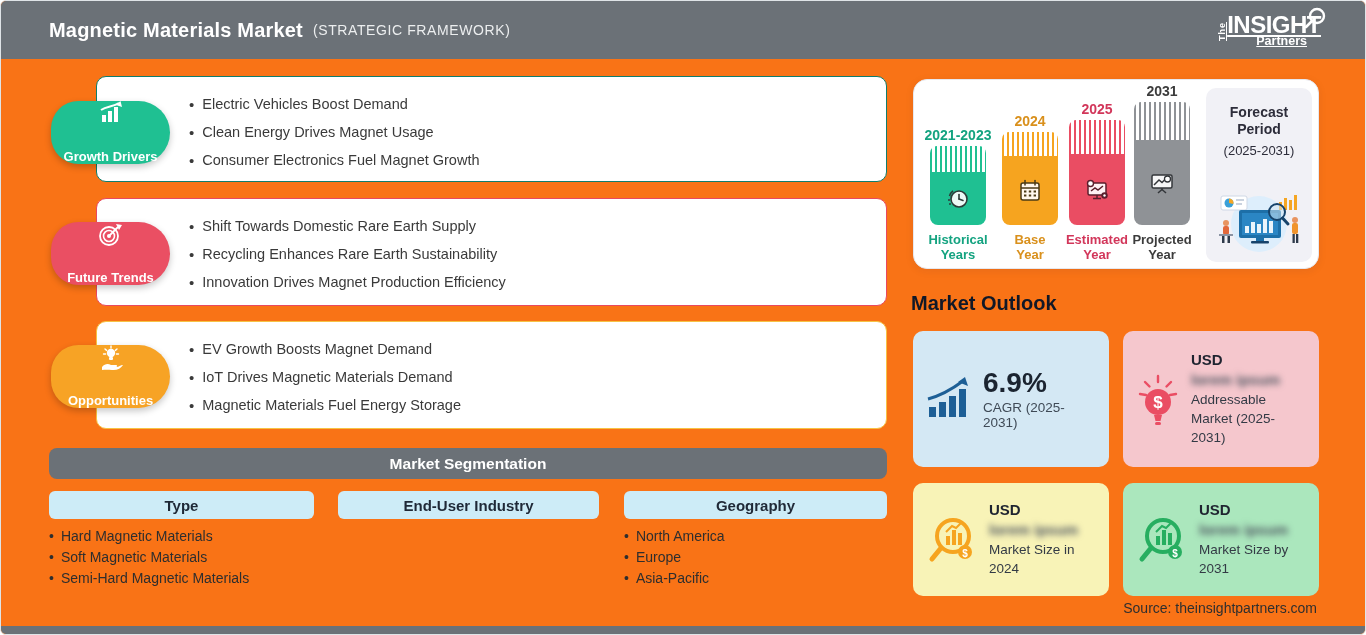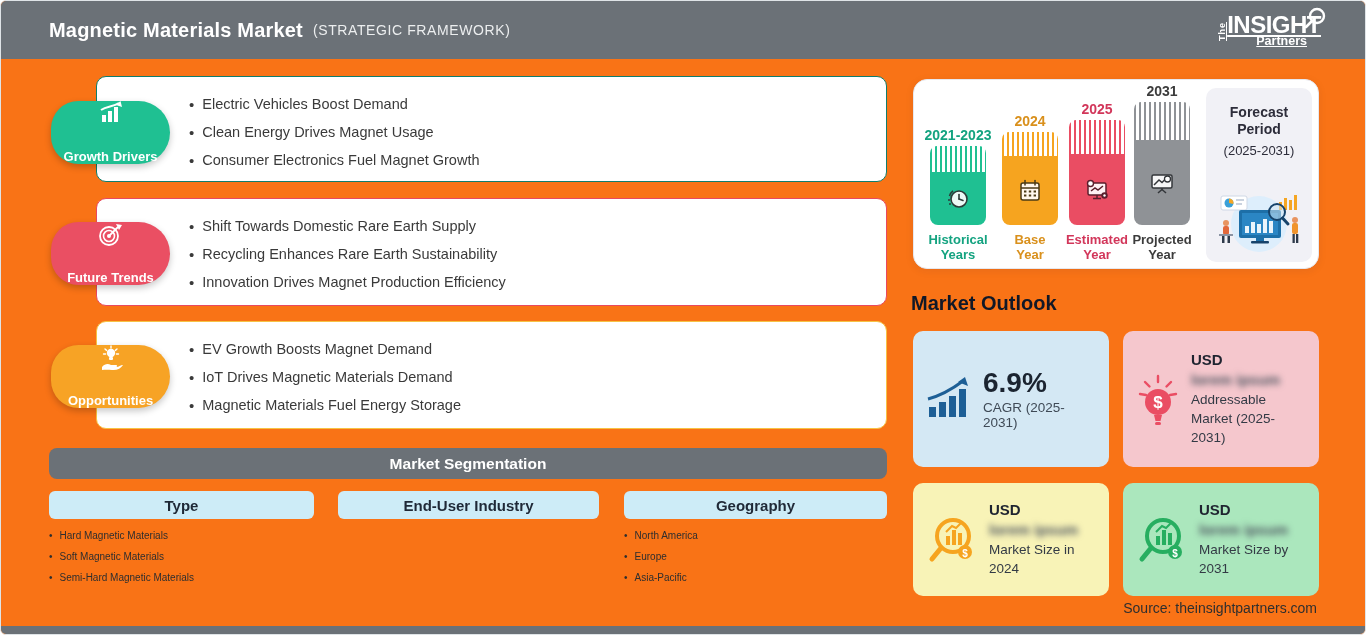--- a/index.html
+++ b/index.html
@@ -43,21 +43,21 @@
              border-radius:8px; display:flex; align-items:center; justify-content:center;
              color:#fff; font-size:15.5px; font-weight:bold; }
   .seg-head { position:absolute; top:490px; height:28px; background:#cdecf7; border-radius:6px;
               display:flex; align-items:center; justify-content:center;
               font-size:15px; font-weight:bold; color:#1f2937; }
   #seg-head-0 { left:48px;  width:265px; }
   #seg-head-1 { left:337px; width:261px; }
   #seg-head-2 { left:623px; width:263px; }
   .seg-list { position:absolute; top:524px; list-style:none; }
   #seg-list-0 { left:48px; } #seg-list-1 { left:337px; } #seg-list-2 { left:623px; }
-  .seg-list li { height:21px; display:flex; align-items:center; font-size:10px; color:#2e2e2e; }
+  .seg-list li { height:21px; display:flex; align-items:center; font-size:14px; color:#2e2e2e; }
   .seg-list li::before { content:"•"; margin-right:7px; color:#2e2e2e; }
 
   
   .tl-card { position:absolute; left:912px; top:78px; width:406px; height:190px; background:#fff;
              border:1px solid #e7e8ee; border-radius:14px; box-shadow:0 2px 8px rgba(40,40,60,.08); }
   .tbar { position:absolute; width:56px; }
   .tbar .stripes { border-radius:7px 7px 0 0; }
   .tbar .solid { border-radius:0 0 8px 8px; display:flex; align-items:center; justify-content:center; }
   #tbar-0 { left:16px;  top:66px; height:79px; }
   #tbar-1 { left:88px;  top:52px; height:93px; }

